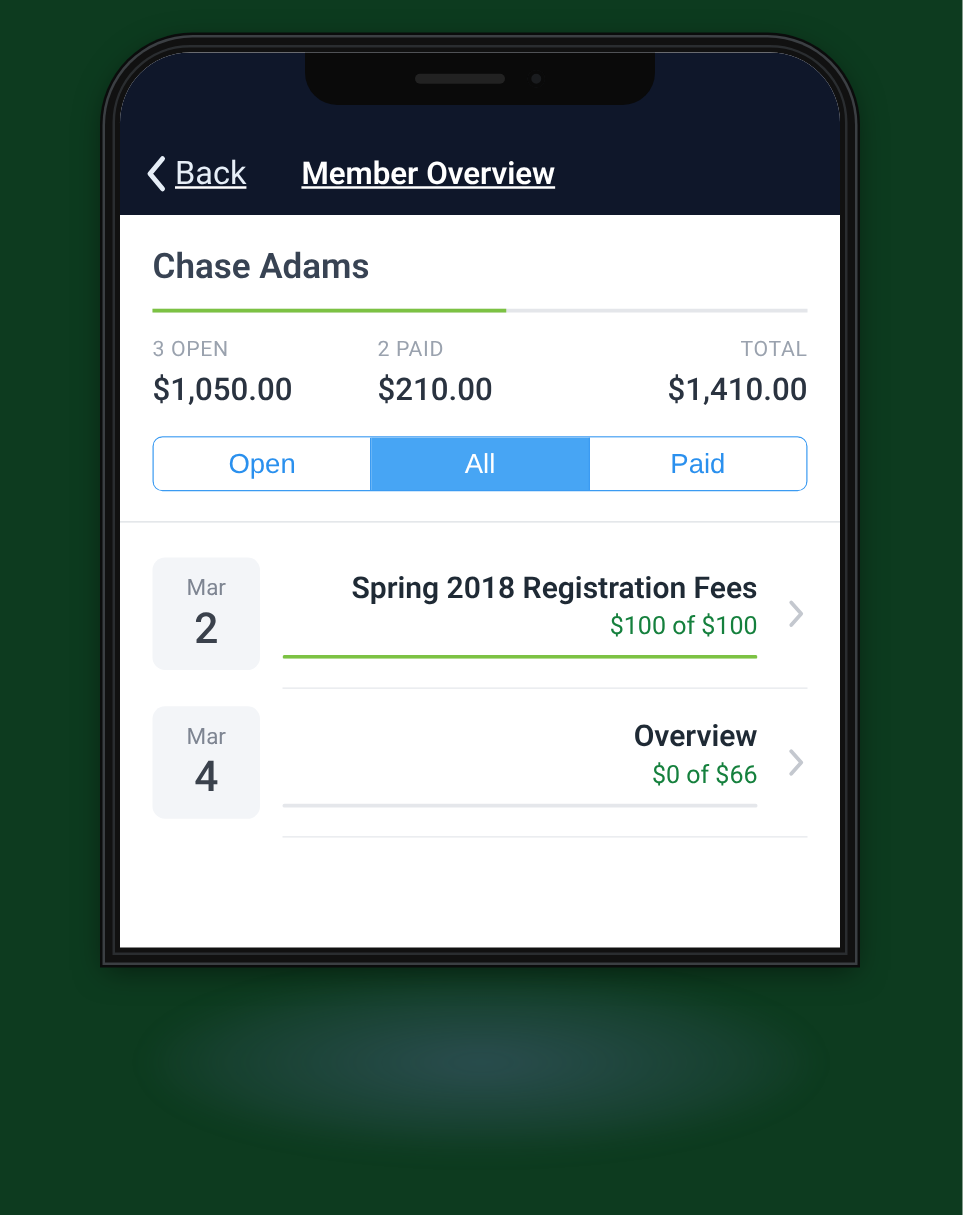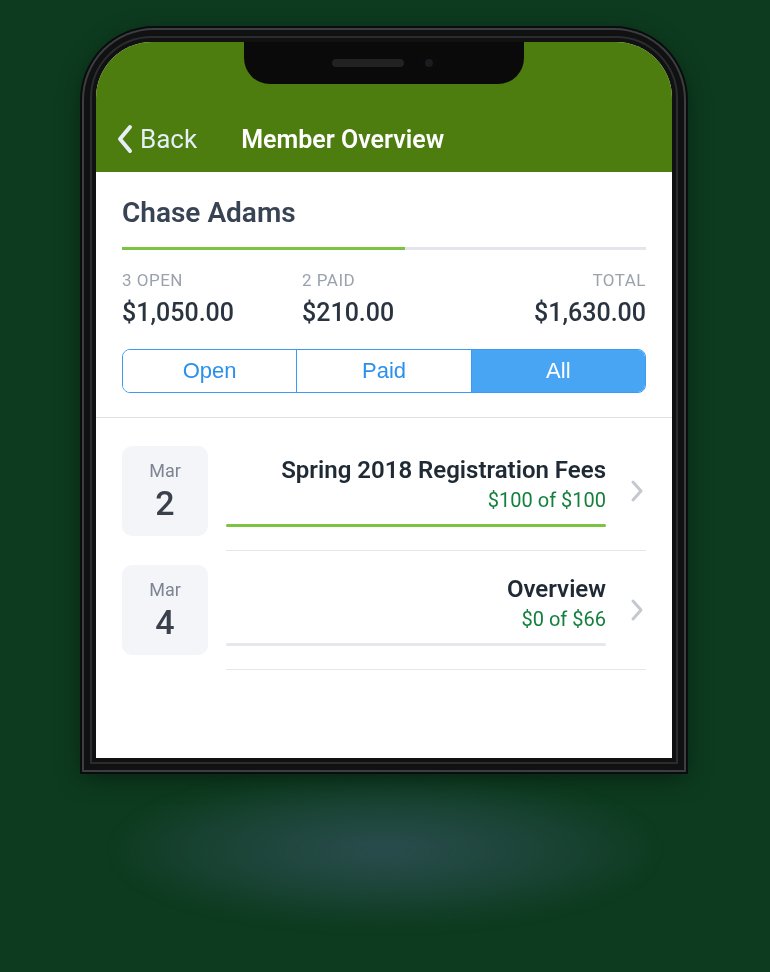--- a/index.html
+++ b/index.html
@@ -71,26 +71,27 @@
     display:flex;
     align-items:center;
     justify-content:center;
     gap:18px;
   }
   .speaker { width:72px; height:8px; background:#222; border-radius:4px; }
   .camera  { width:14px; height:14px; background:#1a1c1f; border-radius:50%; box-shadow: inset 0 0 0 3px #0a0a0a; }
 
   
   .header {
-    background: #4d7c0f;
+    background: #0f172a;
     color: #fff;
     height: 130px;
     padding: 64px 30px 0 20px;
     display: flex;
     align-items: center;
+    text-decoration: underline;
   }
   .back-group {
     display: flex;
     align-items: center;
     gap: 6px;
     font-size: 26px;
     font-weight: 400;
     color: #e6eef7;
     cursor: pointer;
   }
@@ -261,28 +262,28 @@
         <div class="col">
           <div class="label">3 OPEN</div>
           <div class="value">$1,050.00</div>
         </div>
         <div class="col">
           <div class="label">2 PAID</div>
           <div class="value">$210.00</div>
         </div>
         <div class="col total">
           <div class="label">TOTAL</div>
-          <div class="value">$1,630.00</div>
+          <div class="value">$1,410.00</div>
         </div>
       </div>
 
       <div class="segment">
         <button class="segment-btn">Open</button>
+        <button class="segment-btn active">All</button>
         <button class="segment-btn">Paid</button>
-        <button class="segment-btn active">All</button>
       </div>
 
       <div class="list-divider"></div>
 
       <div class="row">
         <div class="date-box">
           <div class="date-month">Mar</div>
           <div class="date-day">2</div>
         </div>
         <div class="row-main">

